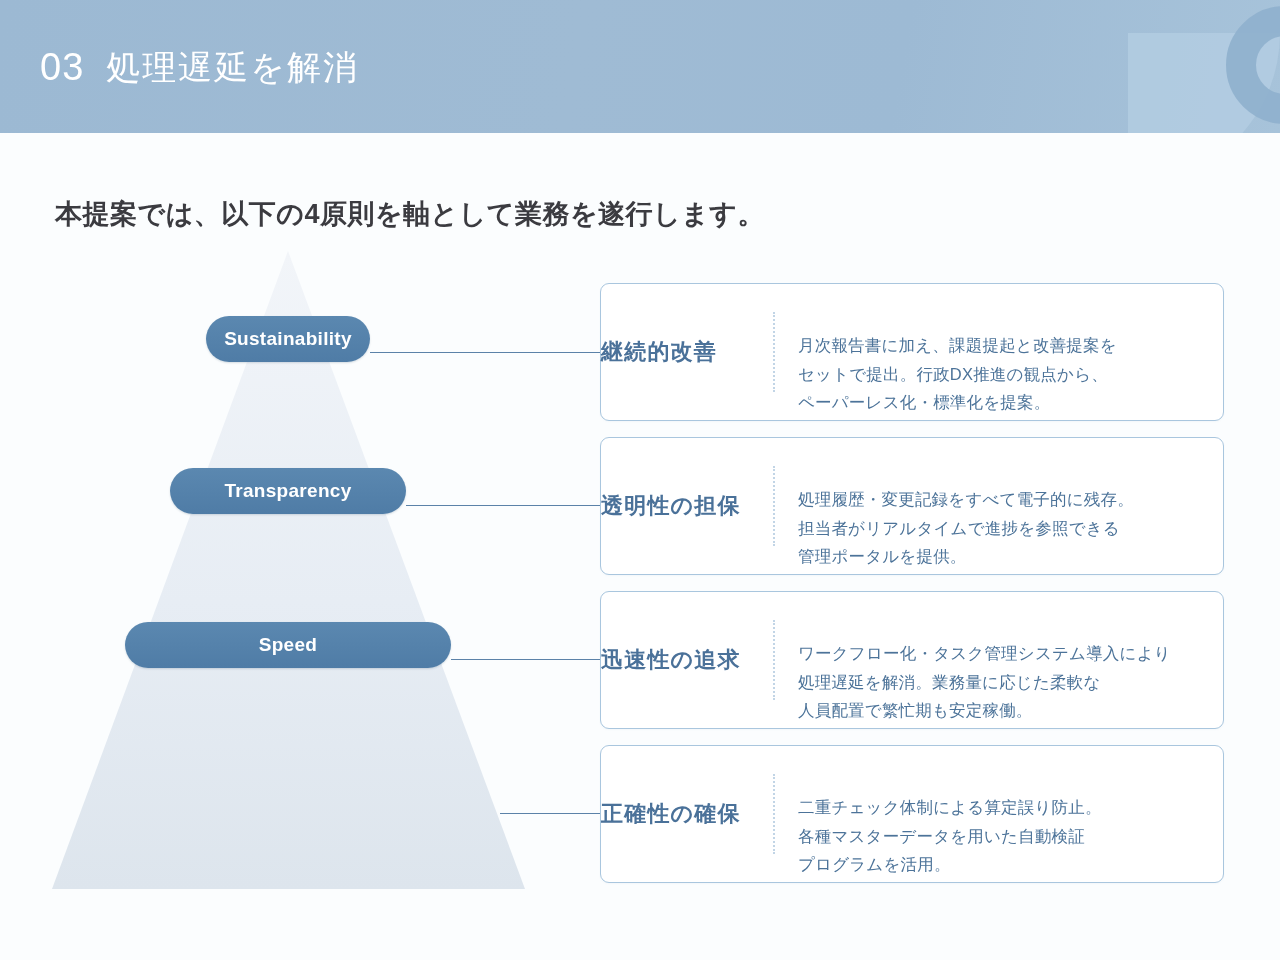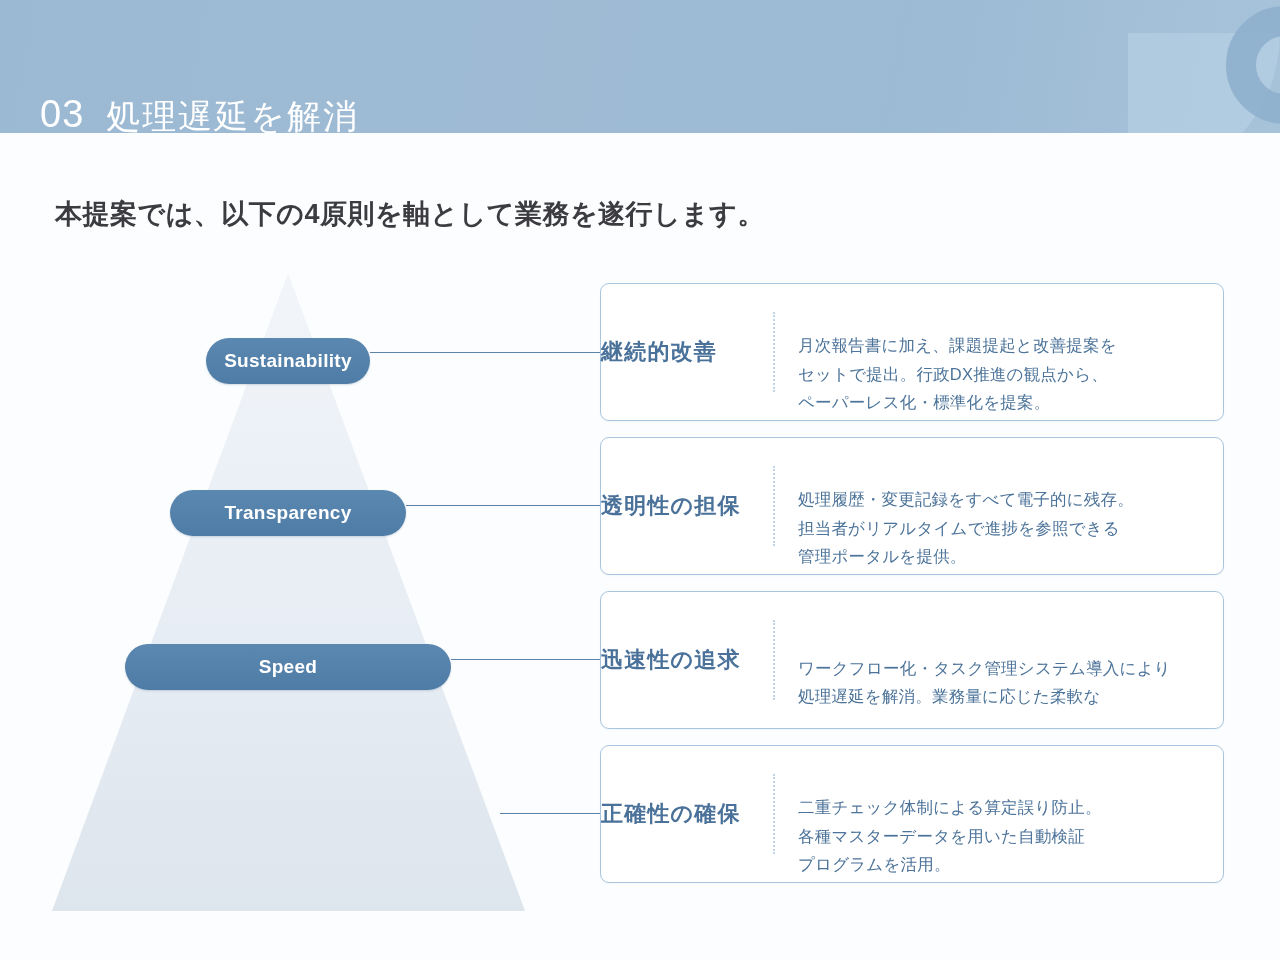--- a/index.html
+++ b/index.html
@@ -52,21 +52,21 @@
     border: 30px solid #8fb0cd;
     box-sizing: border-box;
     opacity: .9;
   }
   .header-title {
     position: absolute;
     left: 40px;
     top: 0;
     height: 133px;
     display: flex;
-    align-items: flex-end;
+    align-items: center;
     gap: 22px;
     color: #ffffff;
     z-index: 3;
   }
   .header-num {
     font-size: 38px;
     font-weight: 400;
     letter-spacing: 1px;
     line-height: 1;
   }
@@ -86,21 +86,21 @@
     font-weight: 700;
     color: #3b3b40;
     letter-spacing: .5px;
     white-space: nowrap;
   }
 
   
   .pyramid-area {
     position: absolute;
     left: 0;
-    top: 263px;
+    top: 241px;
     width: 600px;
     height: 660px;
   }
   .pyramid-svg {
     position: absolute;
     left: 0;
     top: 0;
   }
 
   .pill {
@@ -245,20 +245,21 @@
       <div>管理ポータルを提供。</div>
     </div>
   </div>
 
   <div class="card" style="top:591px;">
     <div class="card-title">迅速性の追求</div>
     <div class="card-divider"></div>
     <div class="card-body">
       <div>ワークフロー化・タスク管理システム導入により</div>
       <div>処理遅延を解消。業務量に応じた柔軟な</div>
+      <div>人員配置で繁忙期も安定稼働。</div>
     </div>
   </div>
 
   <div class="card" style="top:745px;">
     <div class="card-title">正確性の確保</div>
     <div class="card-divider"></div>
     <div class="card-body">
       <div>二重チェック体制による算定誤り防止。</div>
       <div>各種マスターデータを用いた自動検証</div>
       <div>プログラムを活用。</div>

